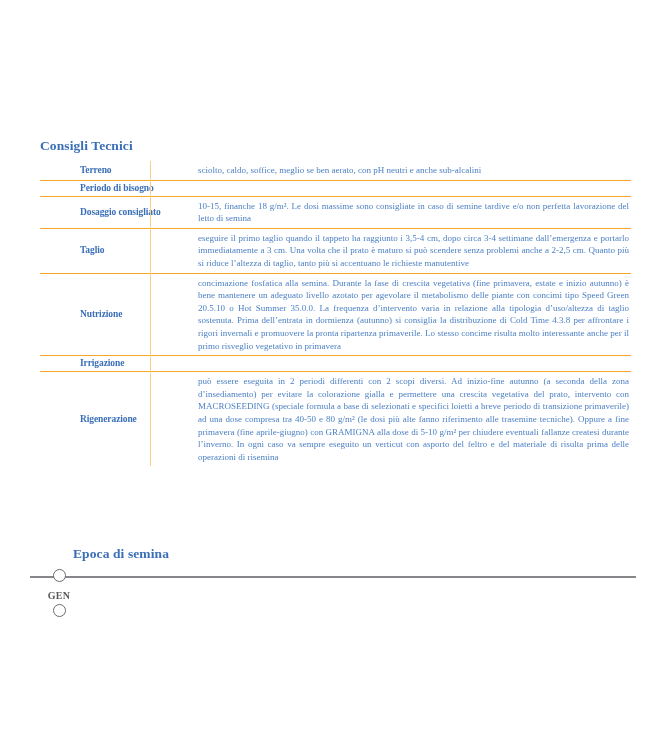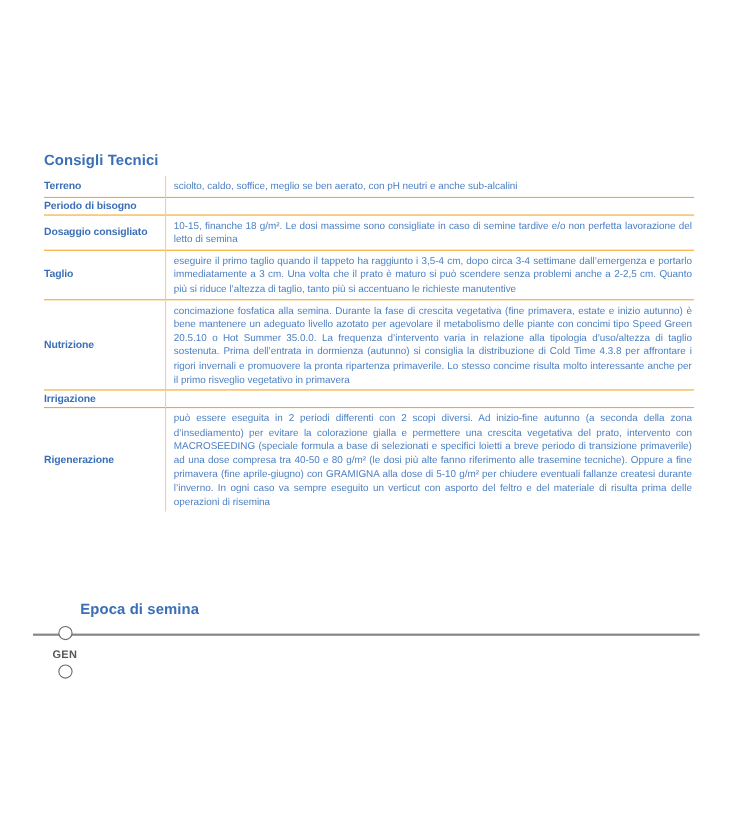--- a/index.html
+++ b/index.html
@@ -1,37 +1,37 @@
 <!DOCTYPE html>
 <html><head>
 <meta charset="utf-8">
 <style>
   html,body { margin:0; padding:0; background:#ffffff; }
   .page {
     position:relative; width:665px; height:618px; background:#ffffff;
-    font-family:Liberation Sans, sans-serif; overflow:hidden;
+    font-family:Liberation Serif, serif; overflow:hidden;
   }
 
   
   .tech-section { position:absolute; left:40px; top:138px; width:591px; }
   .section-title {
     font-size:13.5px; font-weight:bold; color:#3a6fb7;
     letter-spacing:0.1px; margin:0 0 7px 0;
   }
   .tech-table { position:relative; }
   .v-divider {
     position:absolute; left:110px; top:0; bottom:0; width:1px;
     background:#f8cd8c; z-index:2;
   }
   .t-row { display:flex; align-items:center; }
   .t-row + .t-row { border-top:1px solid #f5a826; }
   .t-label {
     flex:0 0 110px; width:110px; box-sizing:border-box;
     font-weight:bold; color:#3a6fb7; font-size:9.5px; line-height:11px;
-    letter-spacing:-0.1px; padding:2px 5px 2px 0;
+    letter-spacing:-0.1px; padding:2px 5px 2px 0;margin-left:40px;
   }
   .t-text {
     flex:1; color:#4d80c4; font-size:9px; line-height:12.6px;
     text-align:justify; padding:3px 2px 3px 8px;
   }
 
   
   .season-title { position:absolute; left:40px; top:546px; margin:0;padding-left:33px; }
   .timeline-wrap { position:absolute; left:30px; top:566px; width:606px; height:46px; }
   .tl-line {

